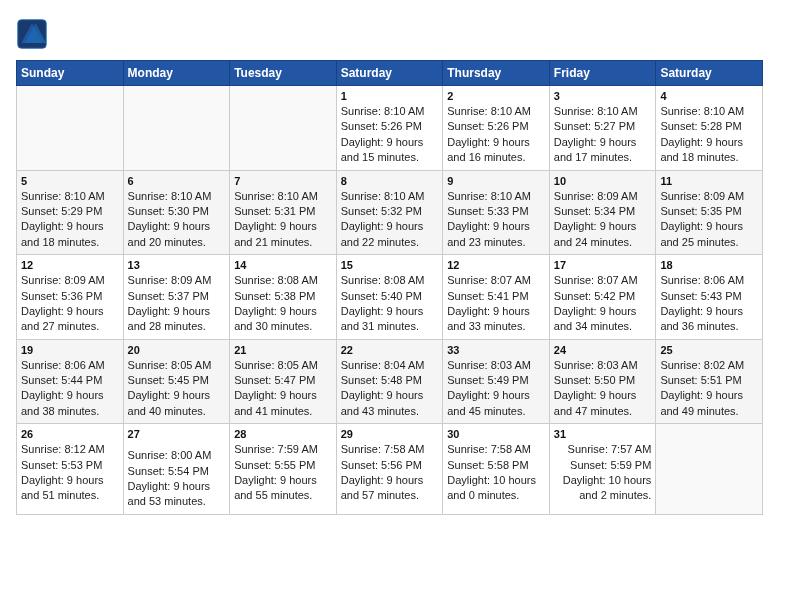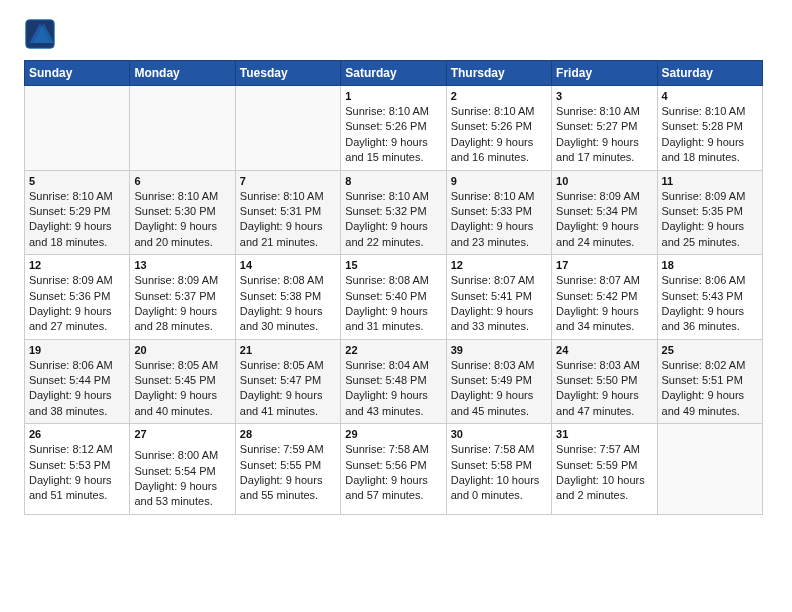--- a/index.html
+++ b/index.html
@@ -4,21 +4,21 @@
   <style>
     * { box-sizing: border-box; margin: 0; padding: 0; }
     body {
       font-family: Arial, sans-serif;
       background: #fff;
       width: 792px;
       min-height: 612px;
     }
     .page {
       width: 783px;
-      padding: 18px 20px 18px 24px;
+      padding: 18px 20px 18px 16px;
       background: #fff;
     }
     .header {
       display: flex;
       justify-content: space-between;
       align-items: flex-start;
       margin-bottom: 10px;
     }
     .logo {
       display: flex;
@@ -284,21 +284,21 @@
 and 41 minutes.</div>
           </td>
           <td>
             <span class="day-num">22</span>
             <div class="cell-content" style="white-space: pre-line;">Sunrise: 8:04 AM
 Sunset: 5:48 PM
 Daylight: 9 hours
 and 43 minutes.</div>
           </td>
           <td>
-            <span class="day-num">39</span>
+            <span class="day-num">33</span>
             <div class="cell-content" style="white-space: pre-line;">Sunrise: 8:03 AM
 Sunset: 5:49 PM
 Daylight: 9 hours
 and 45 minutes.</div>
           </td>
           <td>
             <span class="day-num">24</span>
             <div class="cell-content" style="white-space: pre-line;">Sunrise: 8:03 AM
 Sunset: 5:50 PM
 Daylight: 9 hours
@@ -343,21 +343,21 @@
           </td>
           <td>
             <span class="day-num">30</span>
             <div class="cell-content" style="white-space: pre-line;">Sunrise: 7:58 AM
 Sunset: 5:58 PM
 Daylight: 10 hours
 and 0 minutes.</div>
           </td>
           <td>
             <span class="day-num">31</span>
-            <div class="cell-content" style="white-space: pre-line;">Sunrise: 7:57 AM
+            <div class="cell-content" style="white-space: pre-line; text-align: right;">Sunrise: 7:57 AM
 Sunset: 5:59 PM
 Daylight: 10 hours
 and 2 minutes.</div>
           </td>
           <td class="empty-cell"></td>
         </tr>
       </tbody>
   </table>
 </div>
 

